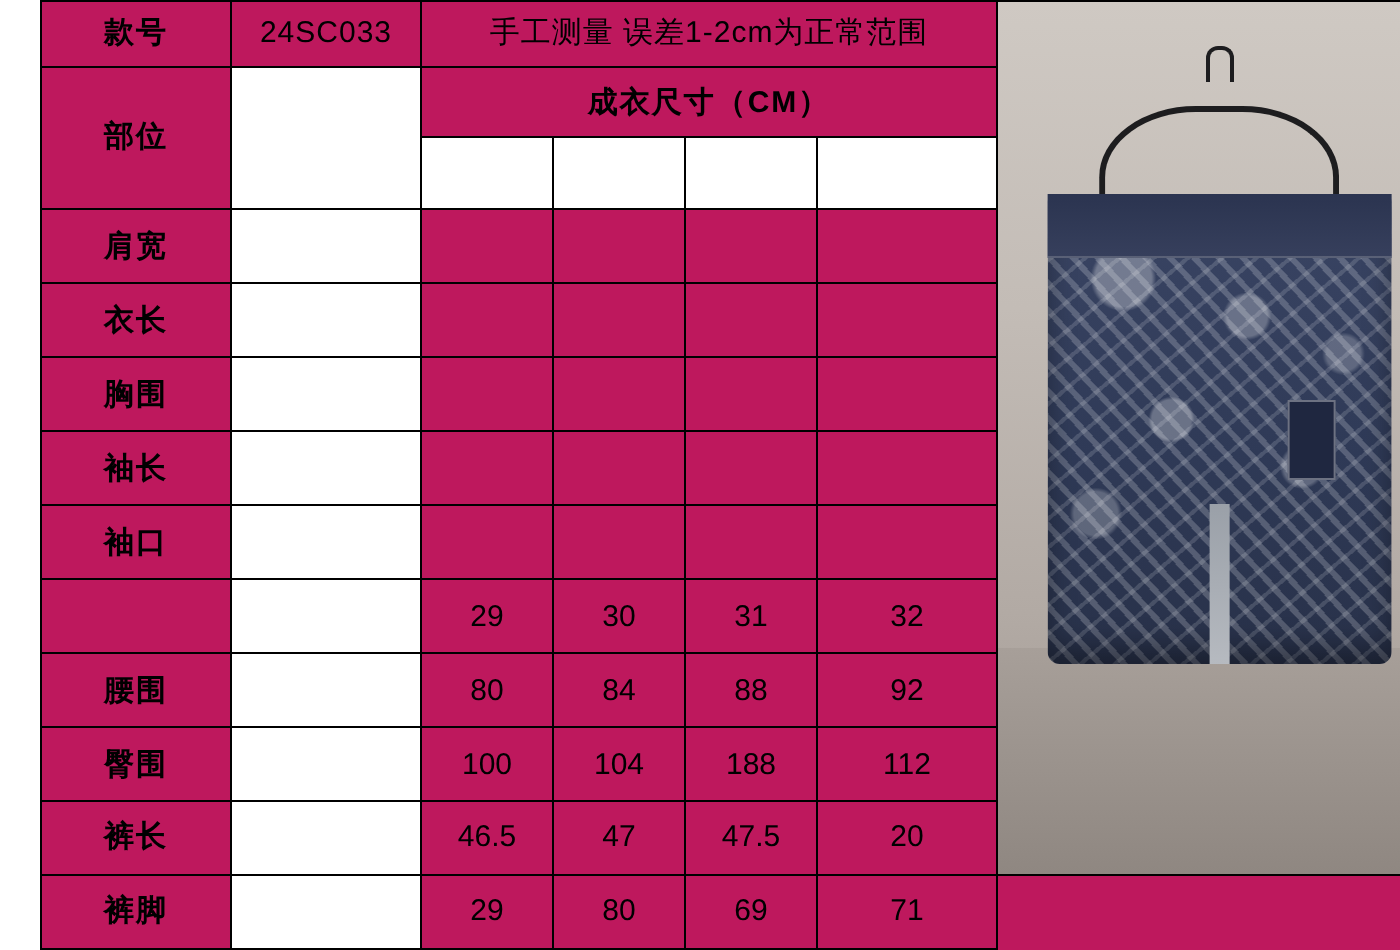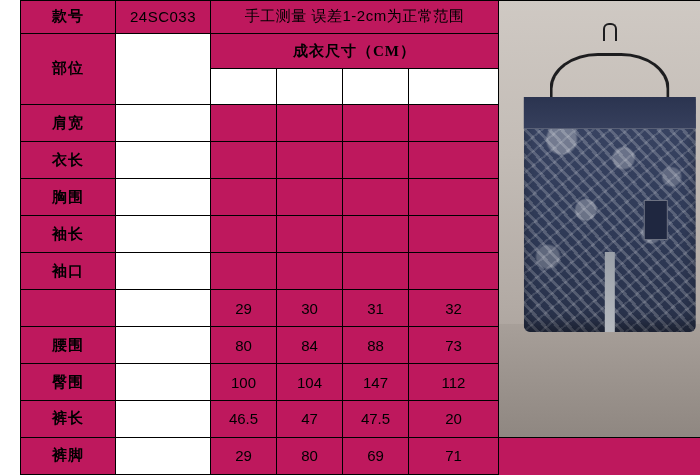--- a/index.html
+++ b/index.html
@@ -48,21 +48,20 @@
     letter-spacing: 0.5px;
   }
   td.code-cell {
     font-size: 16px;
     letter-spacing: 0.5px;
   }
   td.title-cell {
     font-weight: bold;
     font-size: 17px;
     letter-spacing: 1px;
-    font-family: Liberation Serif, serif;
   }
   td.num {
     font-size: 15px;
   }
   td.empty {
     background: #ffffff;
   }
   td.photo-cell {
     border: 1px solid #000000;
     padding: 0;
@@ -255,28 +254,28 @@
         <td class="num">30</td>
         <td class="num">31</td>
         <td class="num">32</td>
       </tr>
       <tr style="height:34px">
         <td class="rowlabel">腰围</td>
         <td class="empty"></td>
         <td class="num">80</td>
         <td class="num">84</td>
         <td class="num">88</td>
-        <td class="num">73</td>
+        <td class="num">92</td>
       </tr>
       <tr style="height:34px">
         <td class="rowlabel">臀围</td>
         <td class="empty"></td>
         <td class="num">100</td>
         <td class="num">104</td>
-        <td class="num">147</td>
+        <td class="num">188</td>
         <td class="num">112</td>
       </tr>
       <tr style="height:34px">
         <td class="rowlabel">裤长</td>
         <td class="empty"></td>
         <td class="num">46.5</td>
         <td class="num">47</td>
         <td class="num">47.5</td>
         <td class="num">20</td>
       </tr>

